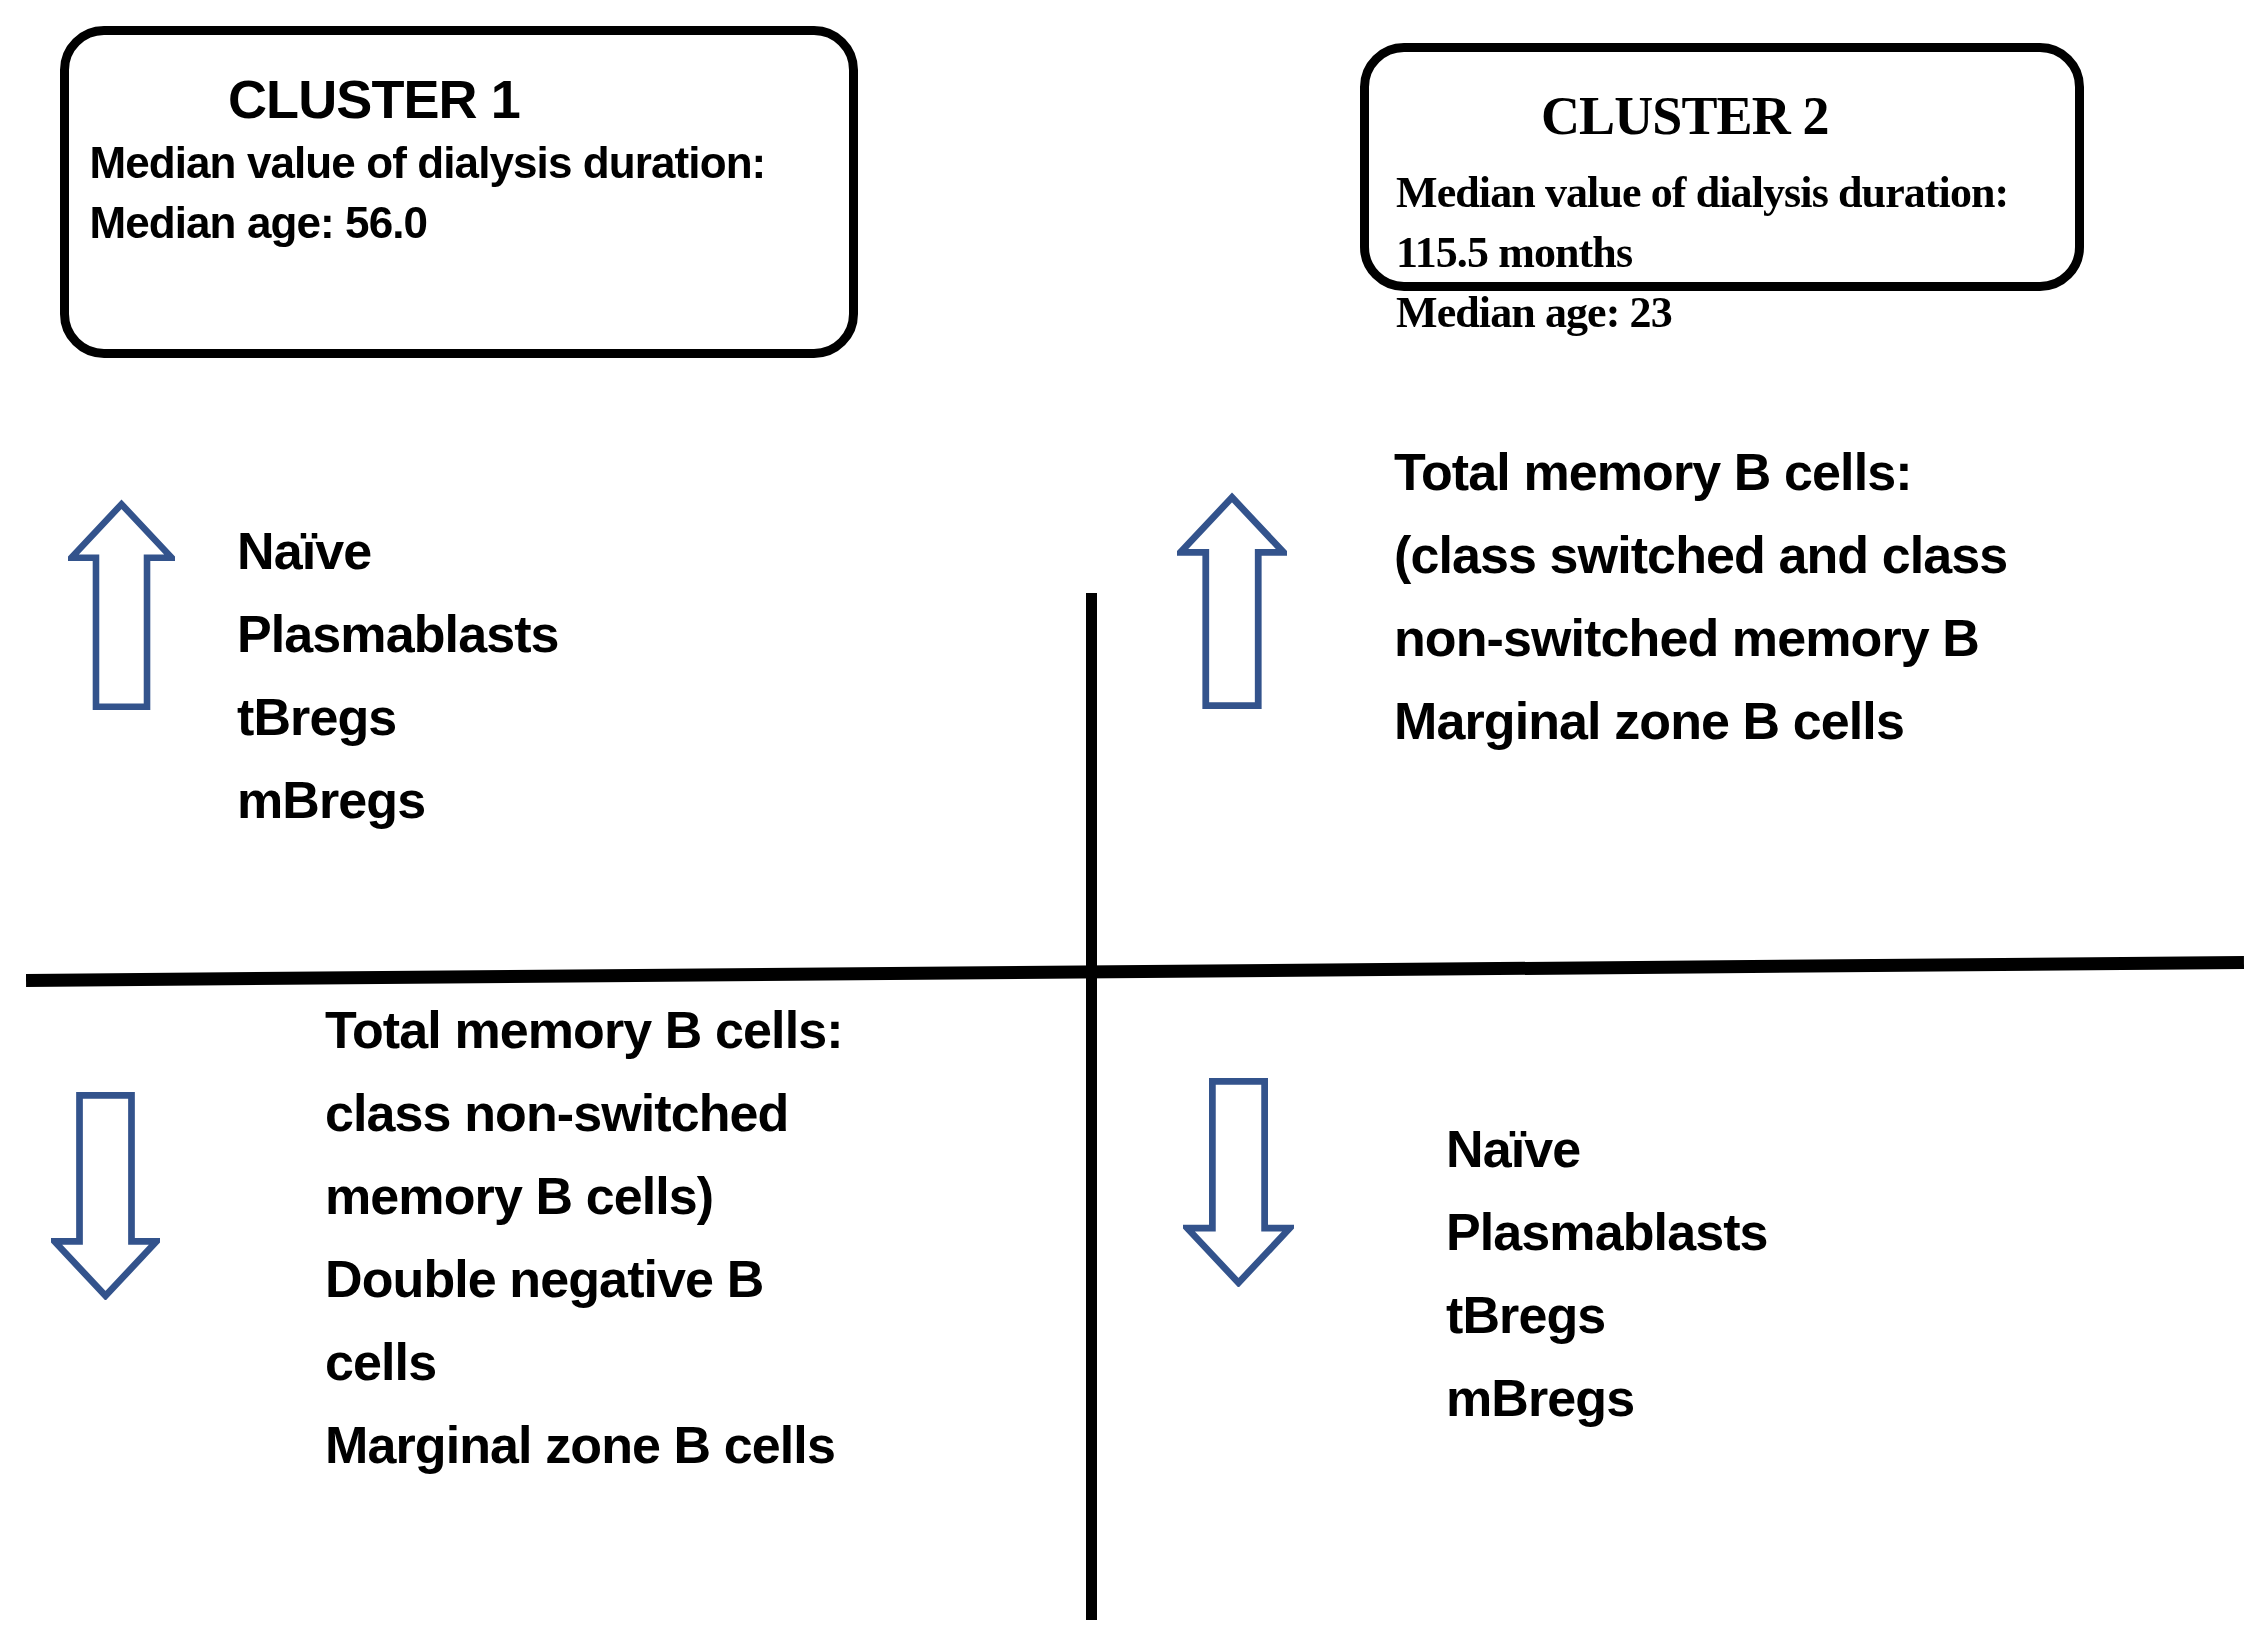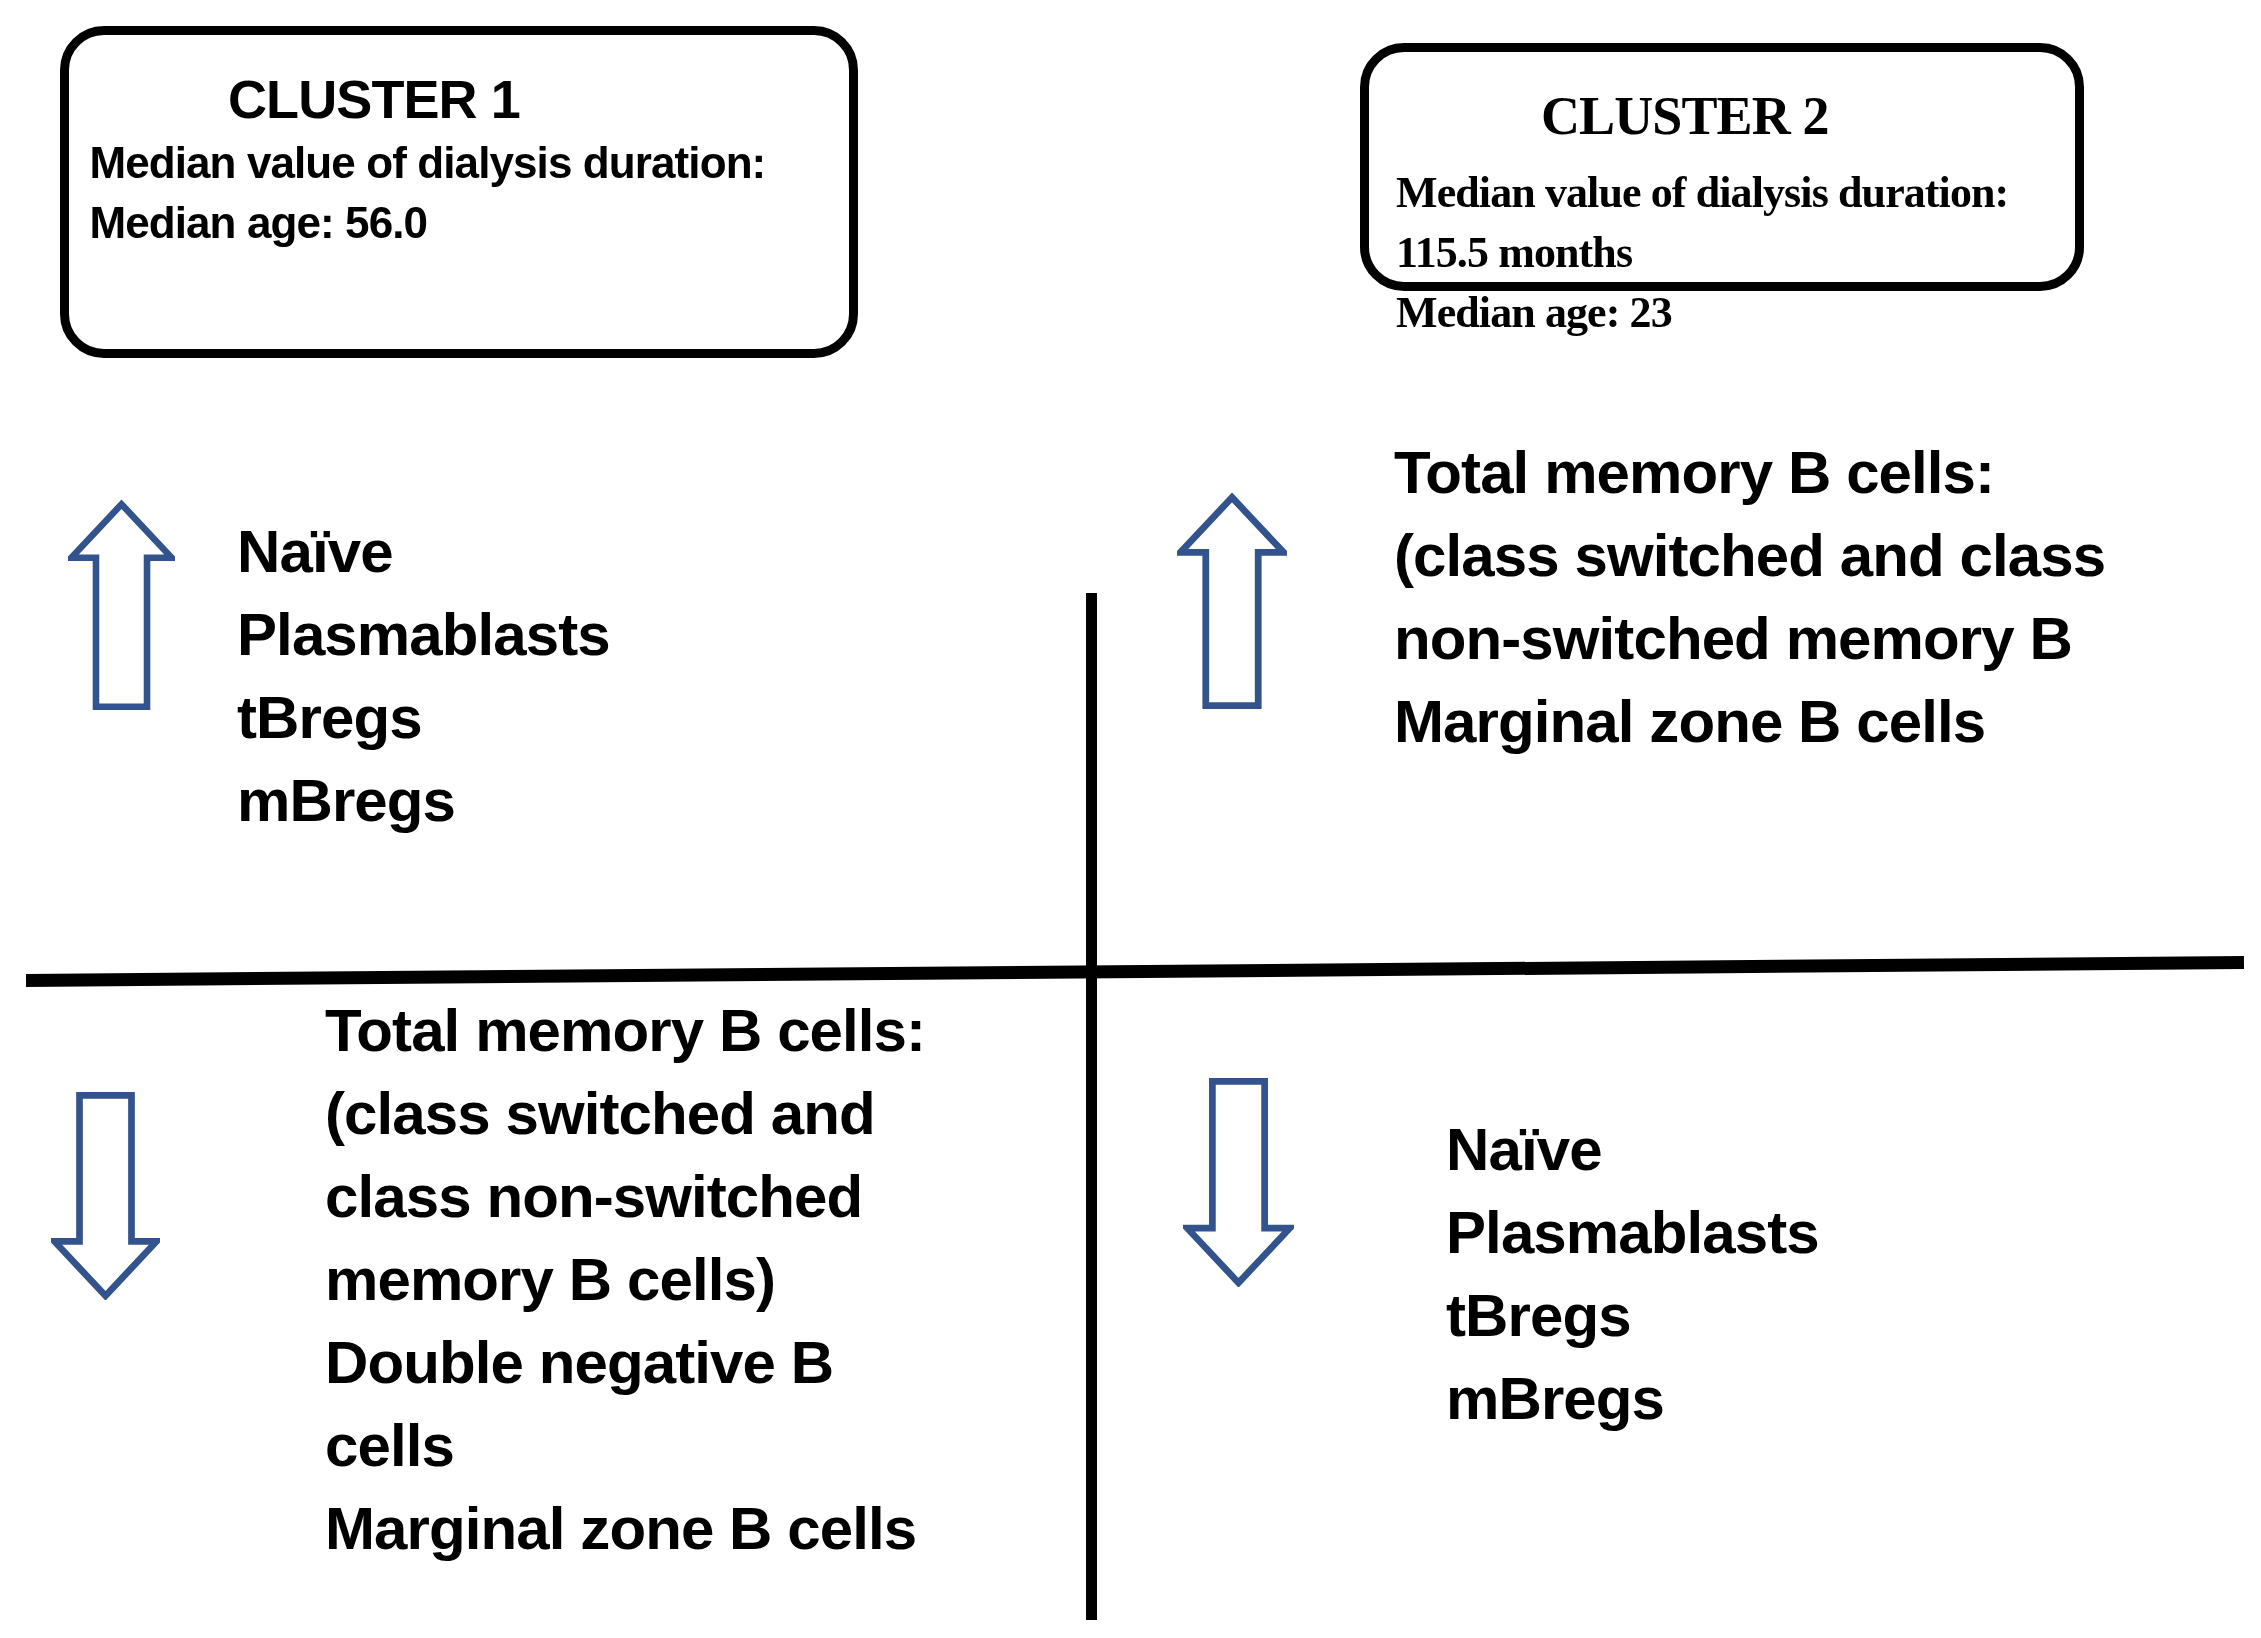--- a/index.html
+++ b/index.html
@@ -29,21 +29,21 @@
   .box-body{
     position:absolute;
     font-size:44px;
     font-weight:700;
     line-height:60px;
     letter-spacing:-0.9px;
     white-space:nowrap;
   }
   .cell-list{
     position:absolute;
-    font-size:60px;
+    font-size:52px;
     font-weight:700;
     line-height:83px;
     letter-spacing:-0.9px;
     white-space:nowrap;
   }
   .divider{position:absolute;background:#000000;}
   .arrow{position:absolute;}
   .ln{white-space:nowrap;}
 </style>
 </head>
@@ -89,21 +89,20 @@
     <div class="ln">(class switched and class</div>
     <div class="ln">non-switched memory B</div>
     <div class="ln">Marginal zone B cells</div>
   </div>
 
   <svg class="arrow" style="left:51px;top:1092px;" width="109" height="208" viewBox="0 0 130 248">
     <polygon points="34,4 96,4 96,178 126,178 65,243 4,178 34,178" fill="#ffffff" stroke="#33538C" stroke-width="8" stroke-miterlimit="10"></polygon>
   </svg>
   <div class="cell-list" style="left:325px;top:989px;">
     <div class="ln">Total memory B cells:</div>
-    <div class="ln">(class switched and</div>
     <div class="ln">class non-switched</div>
     <div class="ln">memory B cells)</div>
     <div class="ln">Double negative B</div>
     <div class="ln">cells</div>
     <div class="ln">Marginal zone B cells</div>
   </div>
 
   <svg class="arrow" style="left:1183px;top:1078px;" width="111" height="209" viewBox="0 0 130 248">
     <polygon points="34,4 96,4 96,178 126,178 65,243 4,178 34,178" fill="#ffffff" stroke="#33538C" stroke-width="8" stroke-miterlimit="10"></polygon>
   </svg>

